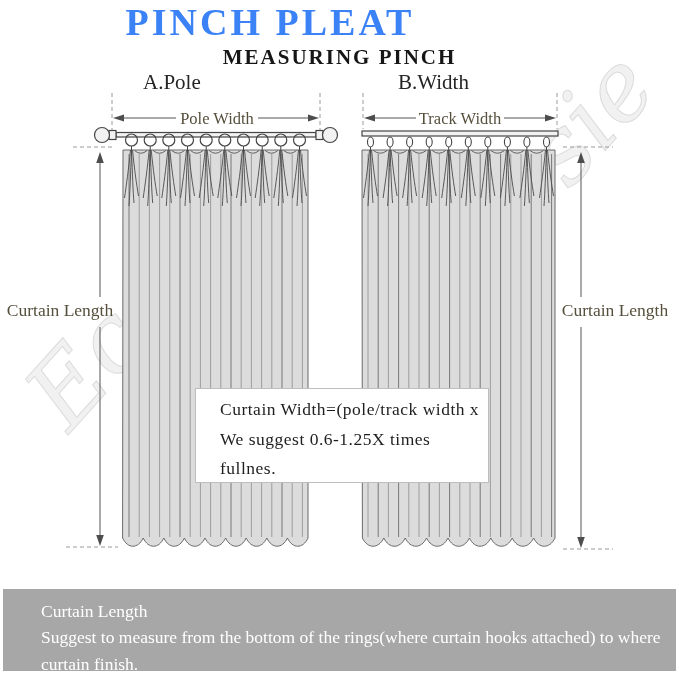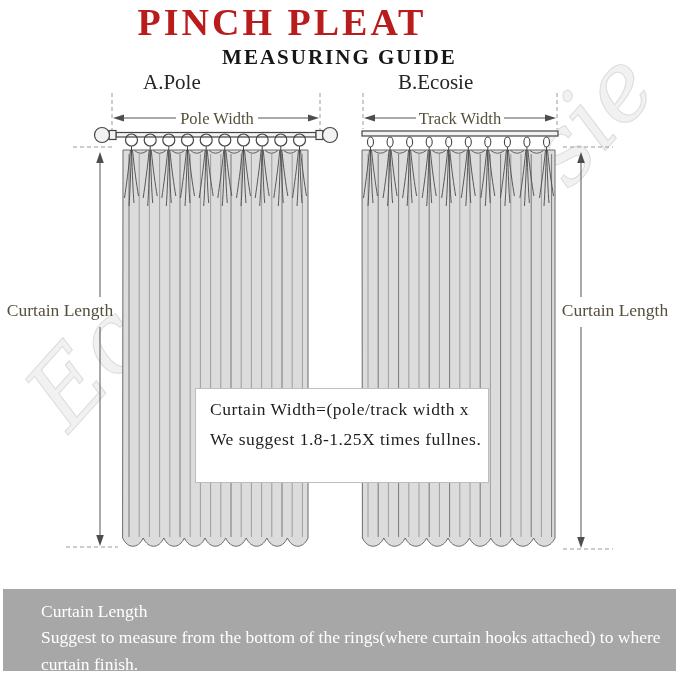--- a/index.html
+++ b/index.html
@@ -1,57 +1,57 @@
 <!DOCTYPE html>
 <html><head>
 <meta charset="utf-8">
 <style>
   html,body{margin:0;padding:0;background:#fff;}
   .canvas{position:relative;width:679px;height:675px;background:#fff;overflow:hidden;
           font-family:"Liberation Serif",serif;}
-  .title{position:absolute;left:12px;top:0;width:540px;text-align:center;
-         font-size:38px;font-weight:bold;letter-spacing:3px;color:#b91c1c;}
+  .title{position:absolute;left:0;top:0;width:540px;text-align:center;
+         font-size:38px;font-weight:bold;letter-spacing:3px;color:#3b82f6;}
   .subtitle{position:absolute;left:0;top:45px;width:679px;text-align:center;
             font-size:21px;font-weight:bold;letter-spacing:2px;color:#161616;}
   .diagram-label{position:absolute;font-size:21px;color:#252525;margin-left:20px;}
   .label-a{left:123px;top:70px;}
   .label-b{left:378px;top:70px;}
   svg.diagram{position:absolute;left:0;top:0;width:679px;height:675px;}
   .dash{stroke:#9a9a9a;stroke-width:1;stroke-dasharray:4 3;fill:none;}
   .ml{stroke:#555;stroke-width:1;}
   .hw{fill:#f2f2f2;stroke:#454545;stroke-width:1.2;}
   .ah{fill:#4d4d4d;stroke:none;}
   .measure-label{font-family:"Liberation Serif",serif;font-size:16.5px;fill:#564f3c;}
   .length-label{font-family:"Liberation Serif",serif;font-size:17.5px;fill:#564f3c;}
   .watermark{position:absolute;font-family:"DejaVu Serif",serif;font-style:italic;
              font-size:95px;color:rgba(185,185,185,0.20);
              -webkit-text-stroke:1px rgba(170,170,170,0.35);
              pointer-events:none;white-space:nowrap;text-align:center;}
   .wm1{left:-30px;top:240px;width:360px;transform:rotate(-48deg);}
   .wm2{left:350px;top:130px;width:360px;transform:rotate(-48deg);}
   .formula-box{position:absolute;left:195px;top:388px;width:294px;height:95px;
                background:#fff;border:1px solid #bdbdbd;box-sizing:border-box;
-               padding:6px 0 0 14px;font-size:17.5px;color:#1e1e1e;}
+               padding:6px 0 0 24px;font-size:17.5px;color:#1e1e1e;}
   .formula-box .fline{line-height:29.5px;letter-spacing:0.5px;}
   .footer{position:absolute;left:3px;top:589px;width:673px;height:82px;
           background:#a7a7a7;box-sizing:border-box;padding:9px 0 0 38px;
           color:#fff;font-size:17.5px;}
   .footer .fbody{max-width:625px;line-height:1.5;}
   .footer .fhead{line-height:1.5;}
 </style>
 </head>
 <body>
 
 <div class="canvas">
 
   <div class="title">PINCH PLEAT</div>
-  <div class="subtitle">MEASURING GUIDE</div>
+  <div class="subtitle">MEASURING PINCH</div>
 
   <div class="diagram-label label-a">A.Pole</div>
-  <div class="diagram-label label-b">B.Ecosie</div>
+  <div class="diagram-label label-b">B.Width</div>
 
   <div class="watermark wm1">Ecosie</div>
   <div class="watermark wm2">Ecosie</div>
 
   <svg class="diagram" viewBox="0 0 679 675">
 
     <g>
       <line class="dash" x1="112" y1="93" x2="112" y2="136"></line>
       <line class="dash" x1="320" y1="93" x2="320" y2="136"></line>
       <line class="ml" x1="176" y1="118" x2="116" y2="118"></line>
@@ -279,21 +279,21 @@
         <path d="M546.5,150 C545.5,175 545,192 544,206" fill="none" stroke="#4a4a4a" stroke-width="0.9"></path>
         <path d="M546.5,150 C547.5,175 548,192 549,203" fill="none" stroke="#4a4a4a" stroke-width="0.9"></path>
         <path d="M547.5,150 C549.5,170 551.5,184 553.5,196" fill="none" stroke="#4a4a4a" stroke-width="0.9"></path>
         <line x1="546.5" y1="147" x2="546.5" y2="150" stroke="#444" stroke-width="1"></line>
         <ellipse cx="546.5" cy="142" rx="3" ry="5" fill="#fff" stroke="#444" stroke-width="1.1"></ellipse>
       </g>
   </svg>
 
   <div class="formula-box">
     <div class="fline">Curtain Width=(pole/track width x</div>
-    <div class="fline">We suggest 1.8-1.25X times fullnes.</div>
+    <div class="fline">We suggest 0.6-1.25X times fullnes.</div>
   </div>
 
   <div class="footer">
     <div class="fhead">Curtain Length</div>
     <div class="fbody">Suggest to measure from the bottom of the rings(where curtain hooks attached) to where curtain finish.</div>
   </div>
 
 </div>
 
 </body></html>

